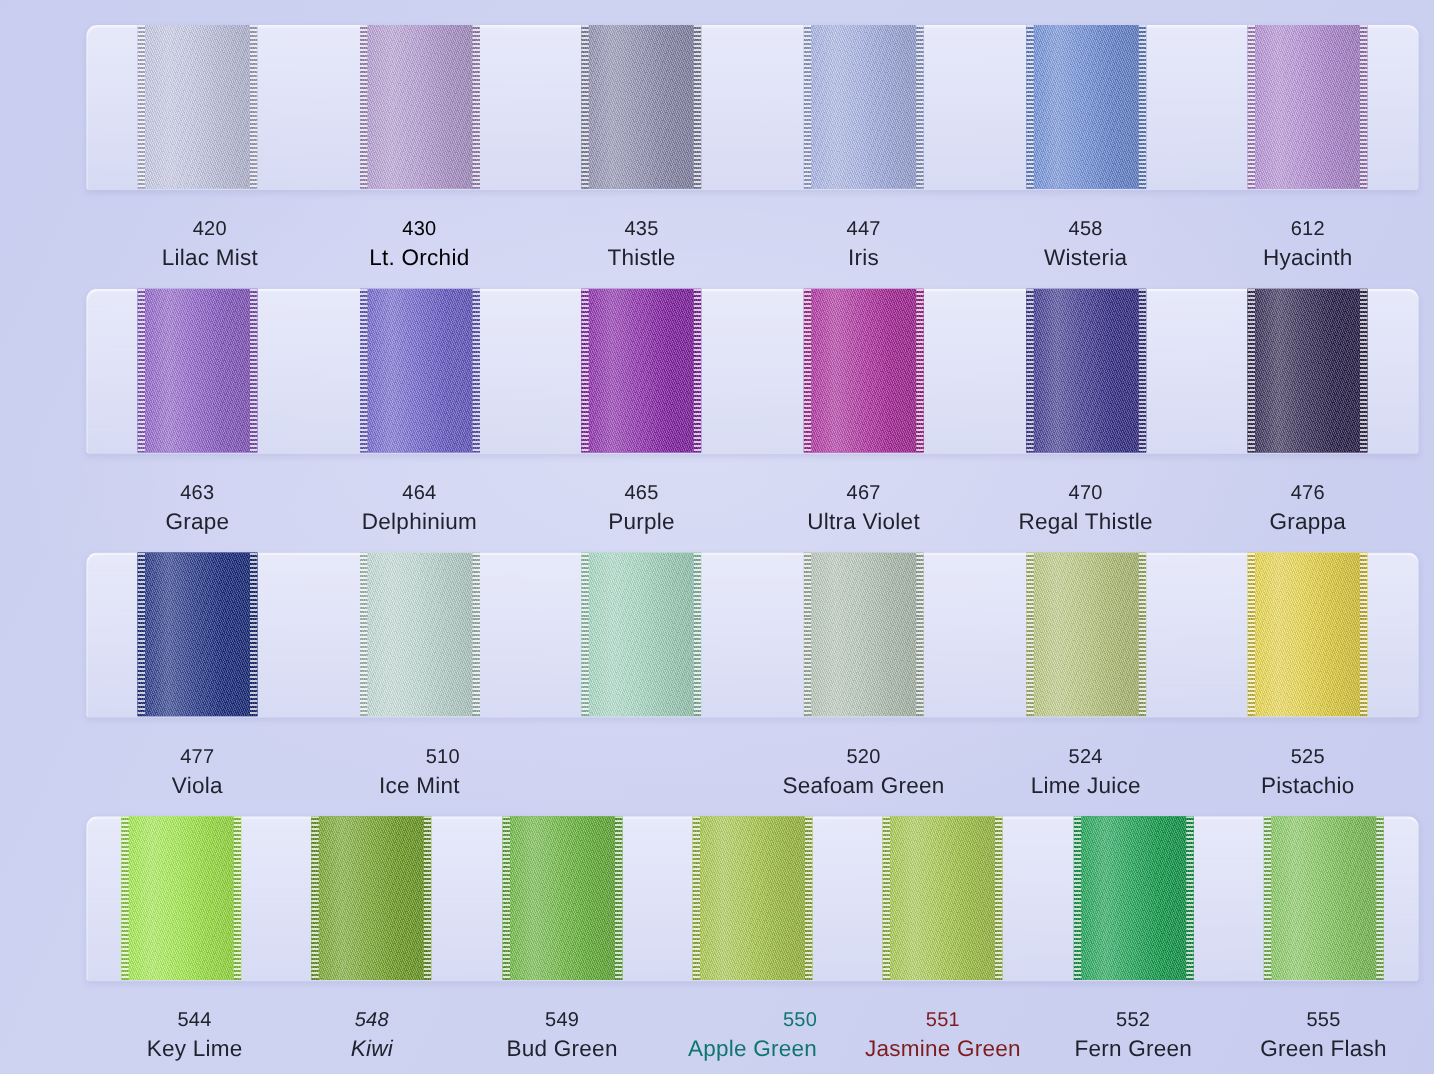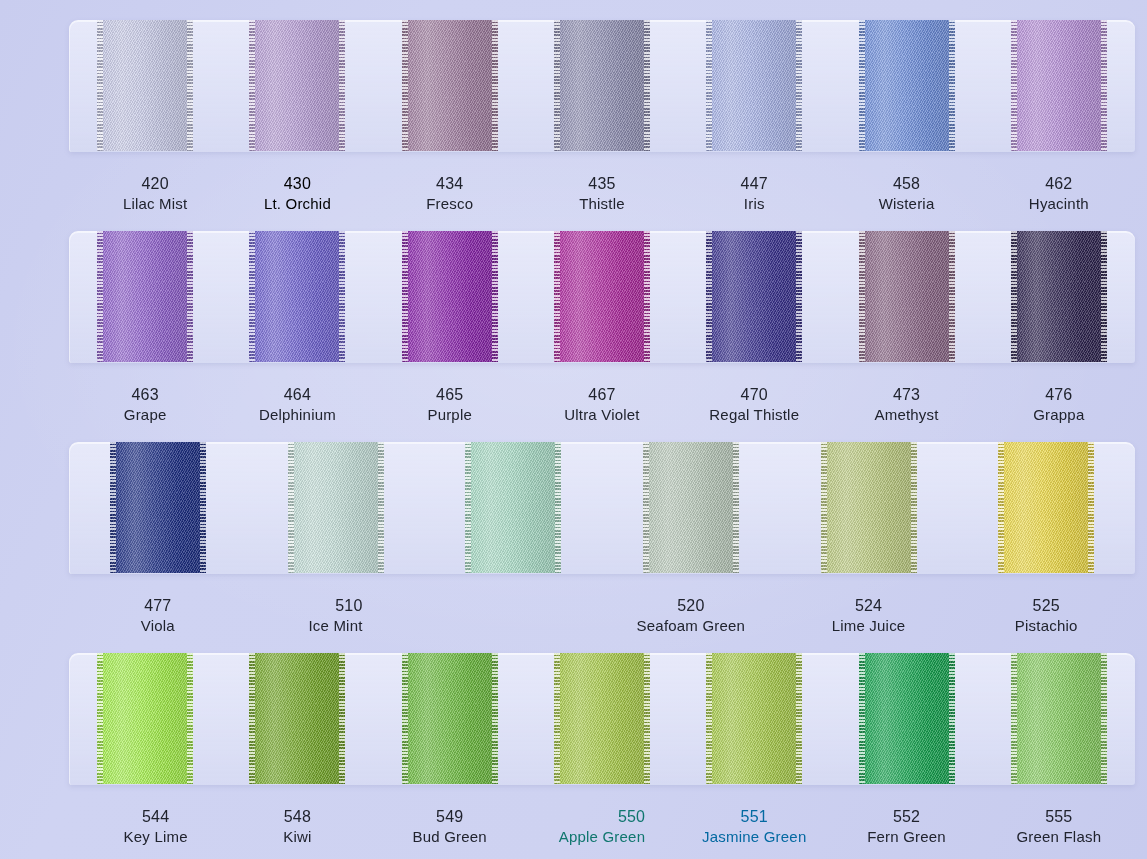--- a/index.html
+++ b/index.html
@@ -148,21 +148,21 @@
     color: #20232e;
     line-height: 1.34;
     letter-spacing: 0.2px;
   }
   .code {
     font-size: 16px;
     font-weight: 400;
     display: block;
   }
   .name {
-    font-size: 15px;
+    font-size: 18px;
     font-weight: 400;
     display: block;
     white-space: nowrap;
   }
 </style>
 </head>
 <body style="background: rgb(204, 208, 240);">
 
 <div id="page-bg"></div>
 
@@ -191,33 +191,20 @@
             <div class="sheen"></div>
             <div class="edge left"></div>
             <div class="edge right"></div>
           </div>
           <div class="labels" style="color: #000000;">
             <span class="code">430</span>
             <span class="name">Lt. Orchid</span>
           </div>
         </div>
         <div class="cell">
-          <div class="ribbon" style="background-color: rgb(160, 126, 160);">
-            <div class="face" style="background-color: rgb(160, 126, 160);"></div>
-            <div class="weave"></div>
-            <div class="sheen"></div>
-            <div class="edge left"></div>
-            <div class="edge right"></div>
-          </div>
-          <div class="labels" style="color: rgb(32, 35, 46);">
-            <span class="code">434</span>
-            <span class="name">Fresco</span>
-          </div>
-        </div>
-        <div class="cell">
           <div class="ribbon" style="background-color: rgb(145, 145, 180);">
             <div class="face" style="background-color: rgb(145, 145, 180);"></div>
             <div class="weave"></div>
             <div class="sheen"></div>
             <div class="edge left"></div>
             <div class="edge right"></div>
           </div>
           <div class="labels" style="color: rgb(32, 35, 46);">
             <span class="code">435</span>
             <span class="name">Thistle</span>
@@ -251,21 +238,21 @@
         </div>
         <div class="cell">
           <div class="ribbon" style="background-color: rgb(182, 143, 216);">
             <div class="face" style="background-color: rgb(182, 143, 216);"></div>
             <div class="weave"></div>
             <div class="sheen"></div>
             <div class="edge left"></div>
             <div class="edge right"></div>
           </div>
           <div class="labels" style="color: rgb(32, 35, 46);">
-            <span class="code">462</span>
+            <span class="code">612</span>
             <span class="name">Hyacinth</span>
           </div>
         </div>
       </div>
     </div>
     <div class="row">
       <div class="card"></div>
       <div class="cells">
         <div class="cell">
           <div class="ribbon" style="background-color: rgb(144, 97, 206);">
@@ -326,33 +313,20 @@
             <div class="sheen"></div>
             <div class="edge left"></div>
             <div class="edge right"></div>
           </div>
           <div class="labels" style="color: rgb(32, 35, 46);">
             <span class="code">470</span>
             <span class="name">Regal Thistle</span>
           </div>
         </div>
         <div class="cell">
-          <div class="ribbon" style="background-color: rgb(138, 102, 134);">
-            <div class="face" style="background-color: rgb(138, 102, 134);"></div>
-            <div class="weave"></div>
-            <div class="sheen"></div>
-            <div class="edge left"></div>
-            <div class="edge right"></div>
-          </div>
-          <div class="labels" style="color: rgb(32, 35, 46);">
-            <span class="code">473</span>
-            <span class="name">Amethyst</span>
-          </div>
-        </div>
-        <div class="cell">
           <div class="ribbon" style="background-color: rgb(46, 36, 80);">
             <div class="face" style="background-color: rgb(46, 36, 80);"></div>
             <div class="weave"></div>
             <div class="sheen"></div>
             <div class="edge left"></div>
             <div class="edge right"></div>
           </div>
           <div class="labels" style="color: rgb(32, 35, 46);">
             <span class="code">476</span>
             <span class="name">Grappa</span>
@@ -456,21 +430,21 @@
           </div>
         </div>
         <div class="cell">
           <div class="ribbon" style="background-color: rgb(118, 169, 42);">
             <div class="face" style="background-color: rgb(118, 169, 42);"></div>
             <div class="weave"></div>
             <div class="sheen"></div>
             <div class="edge left"></div>
             <div class="edge right"></div>
           </div>
-          <div class="labels" style="color: rgb(32, 35, 46);">
+          <div class="labels" style="color: rgb(32, 35, 46); font-style: italic;">
             <span class="code">548</span>
             <span class="name">Kiwi</span>
           </div>
         </div>
         <div class="cell">
           <div class="ribbon" style="background-color: rgb(108, 187, 62);">
             <div class="face" style="background-color: rgb(108, 187, 62);"></div>
             <div class="weave"></div>
             <div class="sheen"></div>
             <div class="edge left"></div>
@@ -495,21 +469,21 @@
           </div>
         </div>
         <div class="cell">
           <div class="ribbon" style="background-color: rgb(168, 204, 75);">
             <div class="face" style="background-color: rgb(168, 204, 75);"></div>
             <div class="weave"></div>
             <div class="sheen"></div>
             <div class="edge left"></div>
             <div class="edge right"></div>
           </div>
-          <div class="labels" style="color: #0369a1; text-align: center;">
+          <div class="labels" style="color: #7f1d1d; text-align: center;">
             <span class="code">551</span>
             <span class="name">Jasmine Green</span>
           </div>
         </div>
         <div class="cell">
           <div class="ribbon" style="background-color: rgb(22, 165, 81);">
             <div class="face" style="background-color: rgb(22, 165, 81);"></div>
             <div class="weave"></div>
             <div class="sheen"></div>
             <div class="edge left"></div>

